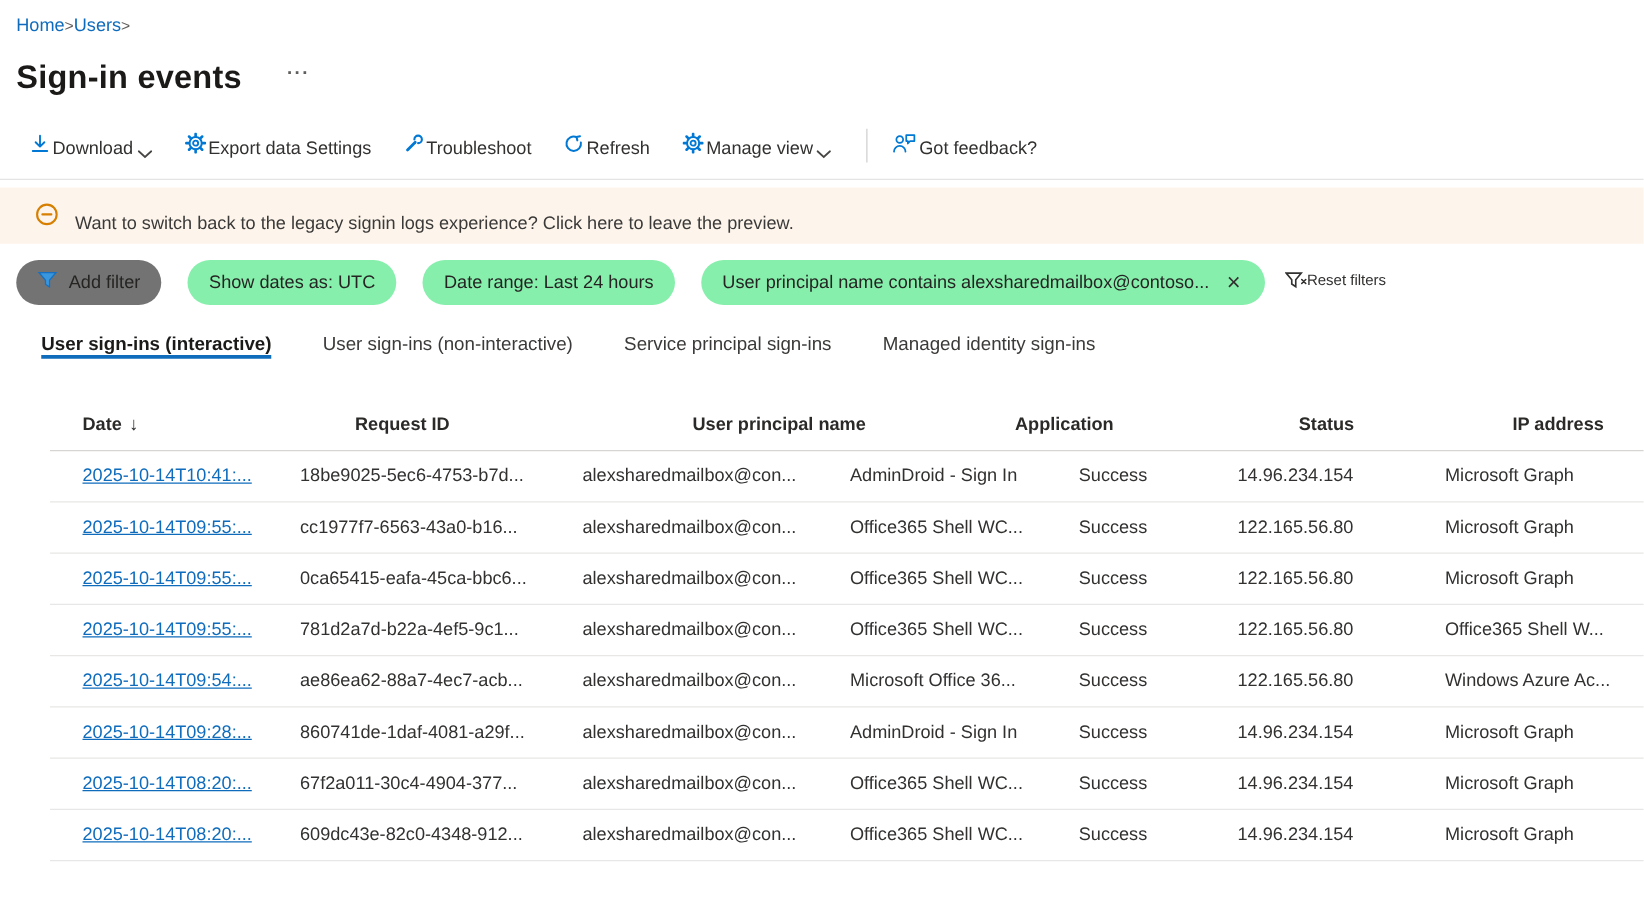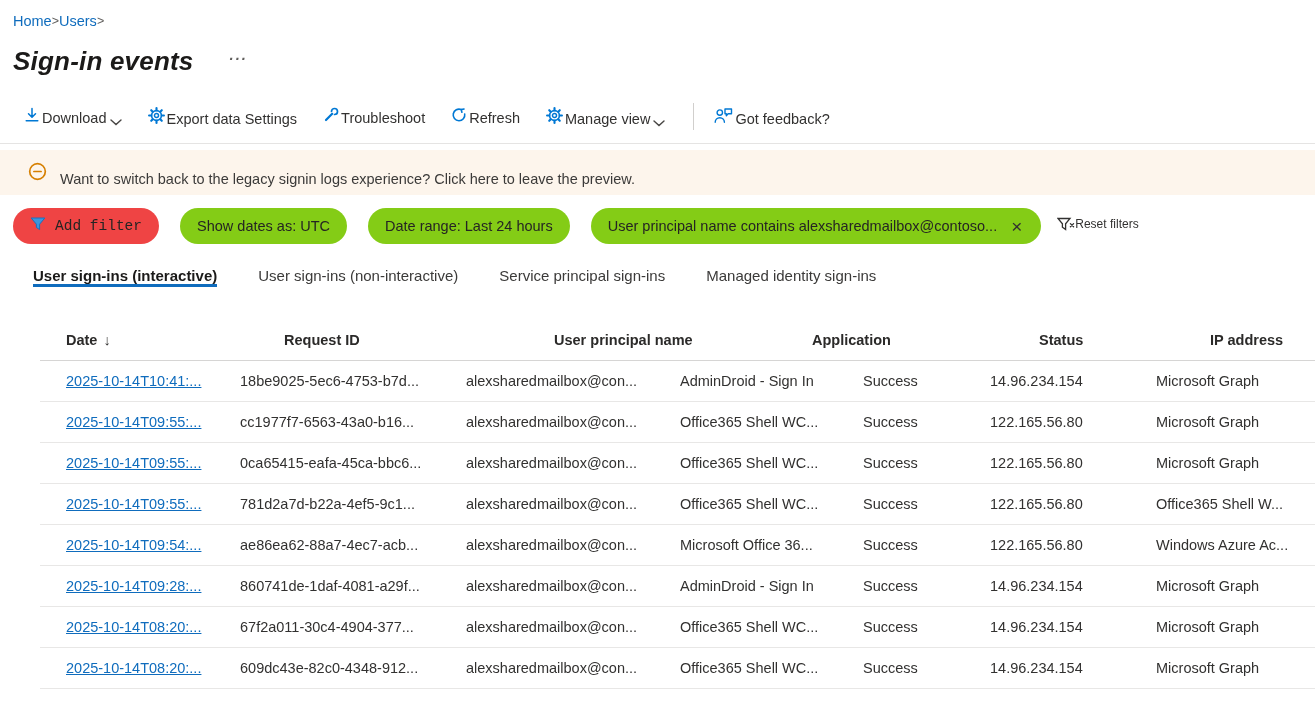--- a/index.html
+++ b/index.html
@@ -8,36 +8,36 @@
     font-family: "Liberation Sans", "DejaVu Sans", sans-serif;
     background: #ffffff;
     color: #323130;
     font-size: 14px;
   }
   
   .breadcrumb { padding: 13px 0 0 13px; display: flex; align-items: center; font-size: 14.5px; }
   .breadcrumb a { color: #0f6cbd; text-decoration: none; cursor: pointer; }
   .crumb-sep { color: #605e5c; font-size: 12.5px; }
   
-  .title-row { display: flex; margin: 17px 0 0 13px; font-style: italic; }
+  .title-row { display: flex; margin: 17px 0 0 13px; }
   .page-title { font-size: 26px; font-weight: 700; color: #1b1a19; letter-spacing: 0.2px; }
   .title-more { margin-left: 36px; color: #605e5c; font-size: 15px; font-weight: 700; letter-spacing: 2px; cursor: pointer; padding-bottom: 8px; }
   
   .toolbar { display: flex; align-items: center; margin-top: 26px; padding: 0 0 13px 24px; border-bottom: 1px solid #e5e4e3; }
   .tb-item { display: flex; align-items: flex-end; gap: 2px; margin-right: 26px; cursor: pointer; font-size: 14.5px; color: #323130; white-space: nowrap; }
   .tb-item svg { flex: 0 0 auto; }
   .tb-chevron { margin-left: 1px; display: flex; }
   .tb-divider { width: 1px; height: 27px; background: #d1cfcd; margin: 0 20px 0 2px; }
   
   .banner { margin-top: 6px; height: 45px; background: #fdf5ec; display: flex; align-items: center; padding-left: 28px; gap: 13px; cursor: pointer; }
   .banner-text { font-size: 14.5px; color: #3b3a39; margin-top: 12px; }
   
   .filter-row { display: flex; align-items: center; margin: 13px 0 0 13px; }
-  .pill { height: 36px; border-radius: 18px; display: inline-flex; align-items: center; padding: 0 17px; font-size: 14.5px; color: #252423; background: #84cc16; margin-right: 21px; cursor: pointer; white-space: nowrap; }
-  .pill.add-filter { background: #ef4444; gap: 9px; font-family: Liberation Mono, monospace; }
+  .pill { height: 36px; border-radius: 18px; display: inline-flex; align-items: center; padding: 0 17px; font-size: 14.5px; color: #252423; background: #86efac; margin-right: 21px; cursor: pointer; white-space: nowrap; }
+  .pill.add-filter { background: #737373; gap: 9px; }
   .pill .pill-close { margin-left: 12px; font-size: 19px; line-height: 1; color: #323130; cursor: pointer; padding: 0 2px; }
   .reset-filters { display: flex; align-items: flex-start; gap: 0; margin-left: -5px; cursor: pointer; font-size: 12px; color: #323130; }
   
   .tabs { display: flex; align-items: flex-end; margin: 23px 0 0 33px; gap: 41px; }
   .tab { font-size: 15px; color: #3b3a39; border-bottom: 3px solid transparent; cursor: pointer; white-space: nowrap; }
   .tab.active { font-weight: 700; color: #1b1a19; border-bottom-color: #0f6cbd; }
   
   .table-wrap { margin: 33px 0 0 40px; }
   .t-row { display: grid; grid-template-columns: 200px 226px 214px 183px 127px 166px 1fr; align-items: center; height: 41px; border-bottom: 1px solid #e8e7e6; }
   .t-row.header { border-bottom: 1px solid #d6d5d4; font-weight: 700; color: #2b2a29; gap: 44px; }

